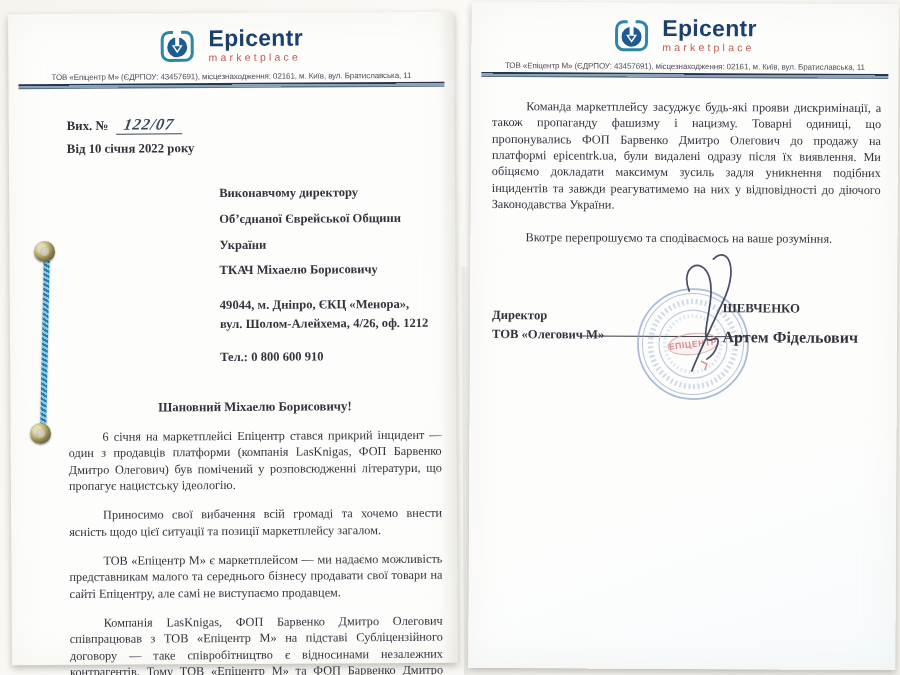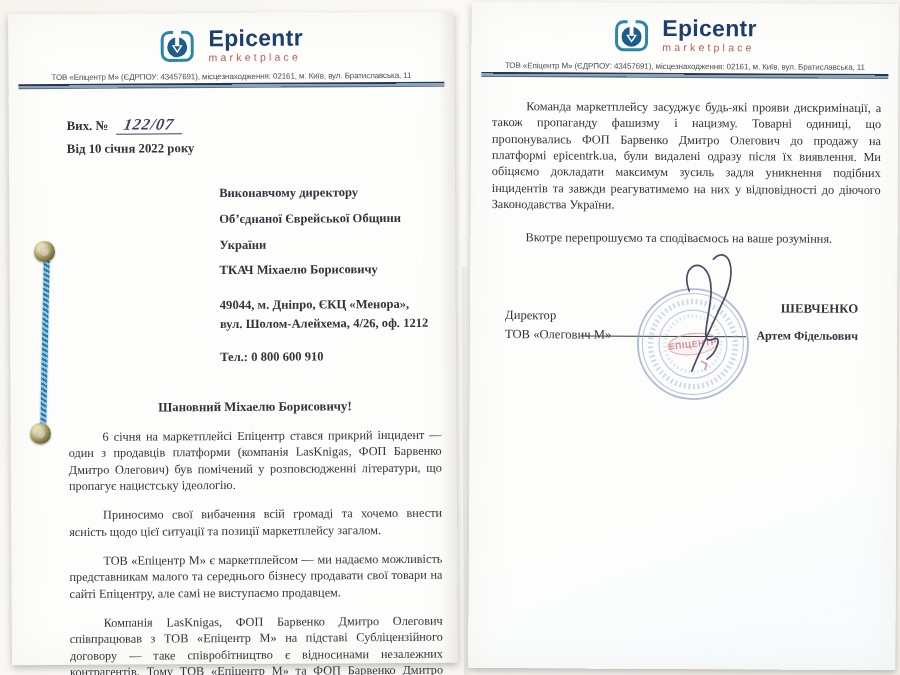--- a/index.html
+++ b/index.html
@@ -36,24 +36,24 @@
   .address{margin:12px 0 0 152px;font-weight:bold;line-height:1.5;font-size:12.6px;}
   .phone{margin:16px 0 0 152px;font-weight:bold;font-size:12.6px;}
   .salutation{margin-top:35px;text-align:center;font-weight:bold;font-size:12.8px;}
   .para{margin:13px 0 0 0;text-align:justify;text-indent:34px;line-height:1.33;}
   
   .body-right{padding:0 17px 0 21px;font-size:12.3px;color:#33333d;}
   .body-right .para.first{margin-top:21px;}
   .closing{margin-top:17px;}
   
   .sig-area{position:relative;margin-top:26px;height:150px;}
-  .sig-title{position:absolute;left:14px;top:34px;font-weight:normal;line-height:1.55;font-size:12.6px;}
+  .sig-title{position:absolute;left:1px;top:34px;font-weight:bold;line-height:1.55;font-size:12.6px;}
   .sig-line{position:absolute;left:90px;top:63px;width:165px;border-top:1.4px solid #3a3a42;}
-  .sig-name{position:absolute;right:22px;top:28px;text-align:right;font-weight:bold;font-size:12.8px;}
-  .sig-name .firstname{margin-top:12px;font-size:12px;}
+  .sig-name{position:absolute;right:22px;top:28px;text-align:left;font-weight:bold;font-size:12.8px;}
+  .sig-name .firstname{margin-top:12px;font-size:16px;}
   .stamp-wrap{position:absolute;left:138px;top:-24px;width:134px;height:158px;}
   
   .grommet{position:absolute;width:21px;height:21px;border-radius:50%;
     background:radial-gradient(circle at 35% 32%,#e4dcb2 0 18%,#ab9f64 45%,#6f673d 72%,#938a58 100%);
     box-shadow:0 1px 2px rgba(0,0,0,.45);}
   .grommet::after{content:"";position:absolute;left:6px;top:6px;width:9px;height:9px;border-radius:50%;
     background:radial-gradient(circle at 40% 35%,#ded9c6,#b8b29a);}
   .grommet-top{left:34px;top:241px;}
   .grommet-bottom{left:30px;top:423px;}
   .cord{position:absolute;left:42px;top:252px;width:6px;height:180px;border-radius:3px;

